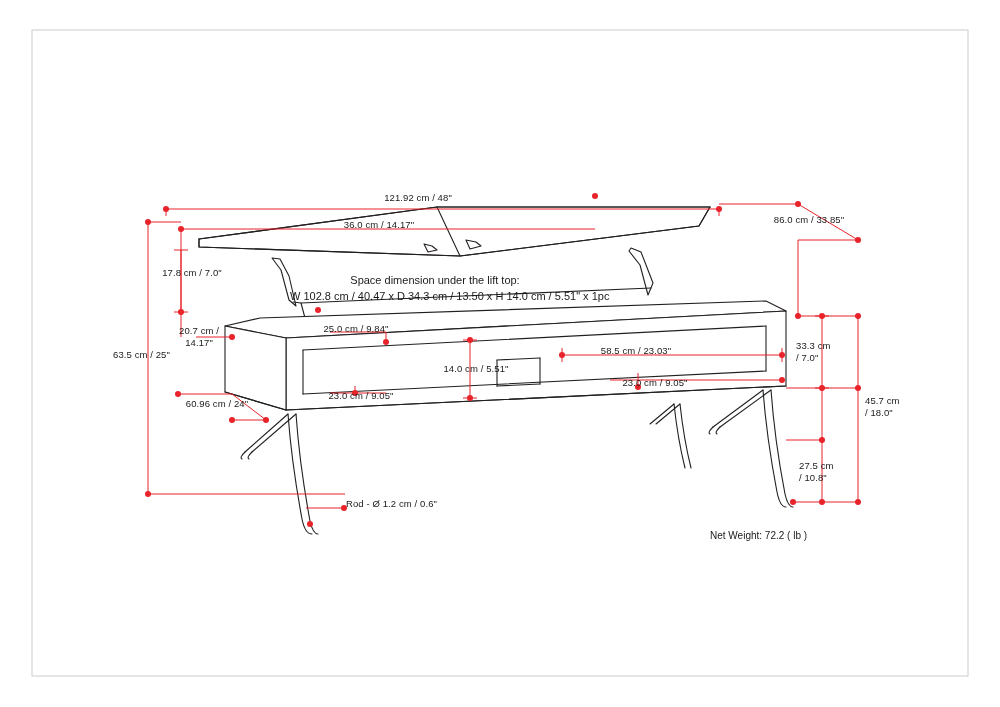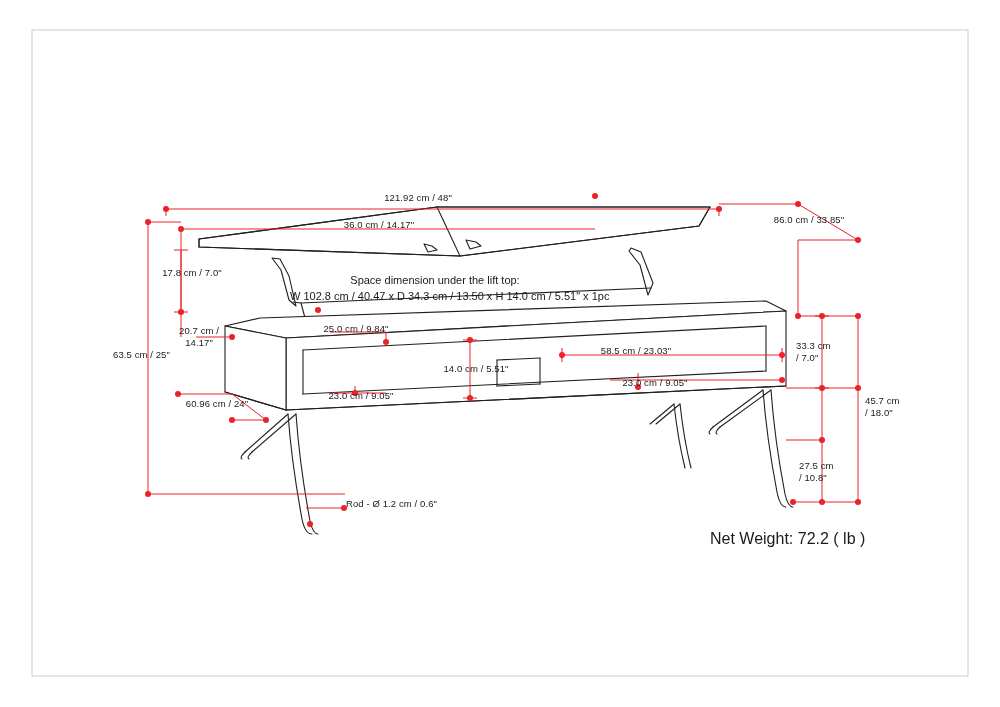--- a/index.html
+++ b/index.html
@@ -39,21 +39,21 @@
     font-family: "Liberation Sans", sans-serif;
     font-size: 11px;
     color: #1a1a1a;
     text-align: center;
     line-height: 1.45;
     white-space: pre;
   }
   .weight-label {
     position: absolute;
     font-family: "Liberation Sans", sans-serif;
-    font-size: 16px;
+    font-size: 10px;
     color: #1a1a1a;
     white-space: pre;
   }
 </style>
 </head>
 <body>
 
 <div id="diagram-root">
 
   <svg id="diagram-svg" width="1000" height="707" viewBox="0 0 1000 707">

